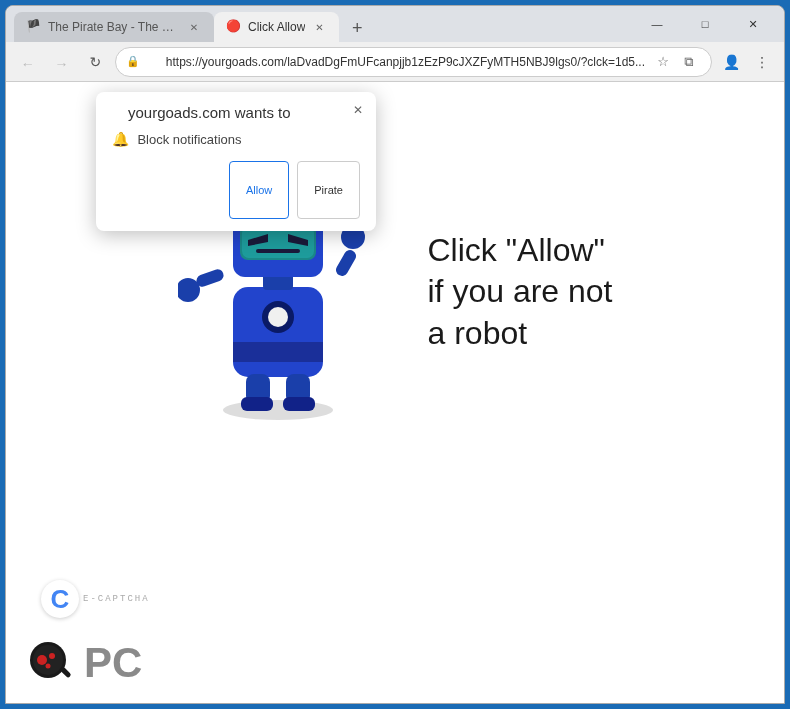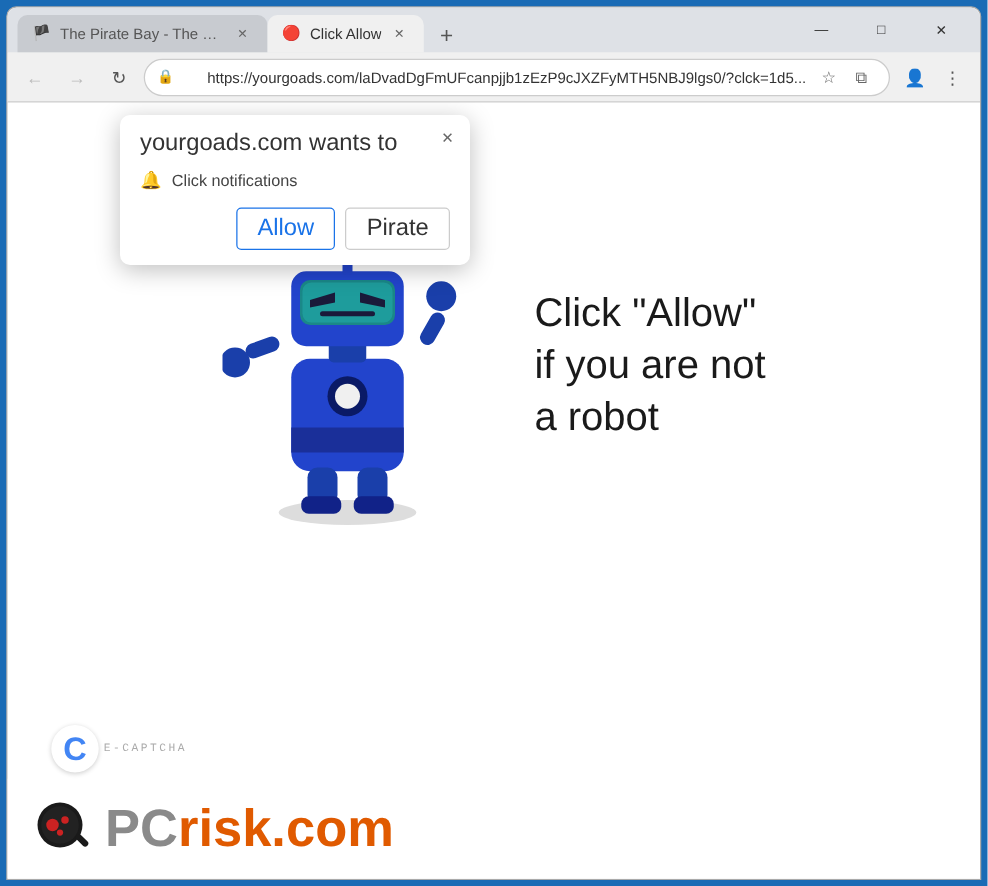--- a/index.html
+++ b/index.html
@@ -222,47 +222,48 @@
       display: flex;
       align-items: center;
       justify-content: center;
       border-radius: 50%;
       font-size: 12px;
       color: #666;
       cursor: pointer;
     }
 
     .popup-title {
-      font-size: 19px;
+      font-size: 15px;
       color: #333;
       font-weight: 400;
       margin-bottom: 10px;
+      margin-left: 16px;
     }
 
     .popup-notification-row {
       display: flex;
       align-items: center;
       gap: 8px;
       margin-bottom: 14px;
       font-size: 13px;
       color: #444;
     }
 
     .bell-icon { font-size: 14px; color: #555; }
 
     .popup-buttons {
       display: flex;
       justify-content: flex-end;
       gap: 8px;
     }
 
     .popup-btn {
-      padding: 5px 16px;
+      padding: 22px 16px;
       border-radius: 4px;
-      font-size: 19px;
+      font-size: 11px;
       cursor: pointer;
       border: 1px solid #ccc;
       background: white;
       color: #333;
     }
     .popup-btn.allow {
       border-color: #1a73e8;
       color: #1a73e8;
     }
 
@@ -364,21 +365,21 @@
     </div>
   </div>
 
   <div class="page-content">
 
     <div class="notification-popup">
       <span class="popup-close">✕</span>
       <div class="popup-title">yourgoads.com wants to</div>
       <div class="popup-notification-row">
         <span class="bell-icon">🔔</span>
-        <span>Click notifications</span>
+        <span>Block notifications</span>
       </div>
       <div class="popup-buttons">
         <button class="popup-btn allow">Allow</button>
         <button class="popup-btn">Pirate</button>
       </div>
     </div>
 
     <div class="main-body">
       <div class="main-center">
 
@@ -449,18 +450,17 @@
 
         <circle cx="16" cy="22" r="5" fill="#cc2222"></circle>
         <circle cx="26" cy="18" r="3" fill="#cc2222"></circle>
         <circle cx="22" cy="28" r="2.5" fill="#cc2222"></circle>
 
         <rect x="34" y="32" width="12" height="5" rx="2.5" fill="#1a1a1a" transform="rotate(45 40 34)"></rect>
       </svg>
 
       <div style="display:flex; align-items:baseline;">
         <span style="font-size:42px; font-weight:700; color:#8a8a8a; font-family: Arial;">PC</span>
-        <span style="font-size:42px; font-weight:700; color:#e05a00; font-family: Arial;">risk.com</span>
       </div>
     </div>
 
   </div>
 </div>
 
 </body></html>

